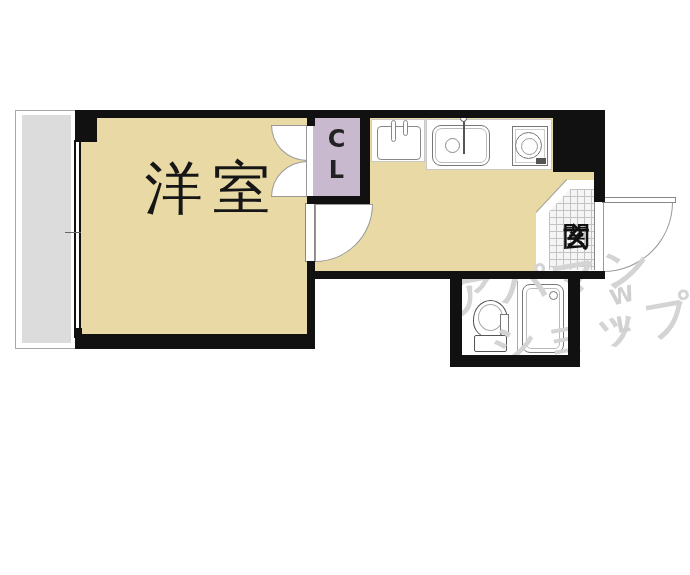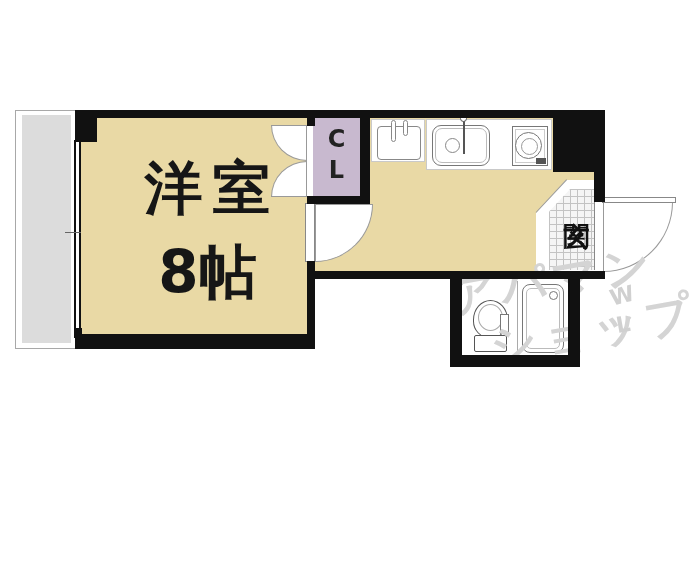--- a/index.html
+++ b/index.html
@@ -21,21 +21,21 @@
     background-color:#f5f5f5;
     background-image:linear-gradient(#c3c3c3 1px,transparent 1px),linear-gradient(90deg,#c3c3c3 1px,transparent 1px);
     background-size:7px 7px;
   }
   .whitebox{background:#fff;border:1px solid #c9c9c9;}
   .thinline{background:#999;}
   
   .door-disc{background:#fff;border:1px solid #999;}
   .leaf{background:#fff;border:1px solid #888;}
   
-  .room-label{color:#161616;font-weight:bold;text-align:center;font-size:58px;line-height:84px;padding-left:41px;}
+  .room-label{color:#161616;font-weight:normal;text-align:center;font-size:58px;line-height:84px;padding-left:41px;}
   .room-label .ls{letter-spacing:10px;margin-left:10px;}
   .cl-label{color:#222;font-weight:bold;font-size:24px;line-height:31px;text-align:center;}
   .genkan-label{color:#111;font-weight:bold;font-size:26px;letter-spacing:3px;writing-mode:vertical-rl;text-orientation:upright;}
   .watermark{color:#d4d4d4;font-weight:bold;transform:rotate(-10deg);transform-origin:left top;}
   .watermark .wm1{font-size:46px;letter-spacing:5px;line-height:52px;white-space:nowrap;}
   .watermark .wm2{font-size:46px;letter-spacing:5px;line-height:52px;margin-left:32px;margin-top:4px;white-space:nowrap;}
   .wm-letter{color:#d0d0d0;font-weight:bold;font-size:22px;}
 </style>
 </head>
 <body>
@@ -118,21 +118,20 @@
   <div class="abs z-wall wall" style="left:307px;top:261px;width:8px;height:73px;"></div>
   <div class="abs z-wall wall" style="left:75px;top:334px;width:240px;height:15px;"></div>
   <div class="abs z-wall wall" style="left:74px;top:328px;width:8px;height:10px;"></div>
   <div class="abs z-wall wall" style="left:307px;top:271px;width:298px;height:8px;"></div>
   <div class="abs z-wall wall" style="left:450px;top:271px;width:12px;height:96px;"></div>
   <div class="abs z-wall wall" style="left:568px;top:271px;width:12px;height:96px;"></div>
   <div class="abs z-wall wall" style="left:450px;top:355px;width:130px;height:12px;"></div>
 
   <div class="abs z-label room-label" style="left:77px;top:146px;width:220px;">
     <div class="ls">洋室</div>
-    <div>8帖</div>
   </div>
   <div class="abs z-label cl-label" style="left:313px;top:124px;width:47px;">
     <div>C</div>
     <div>L</div>
   </div>
   <div class="abs z-label genkan-label" style="left:560px;top:201px;">玄関</div>
 
 </div>
 
 </body></html>

